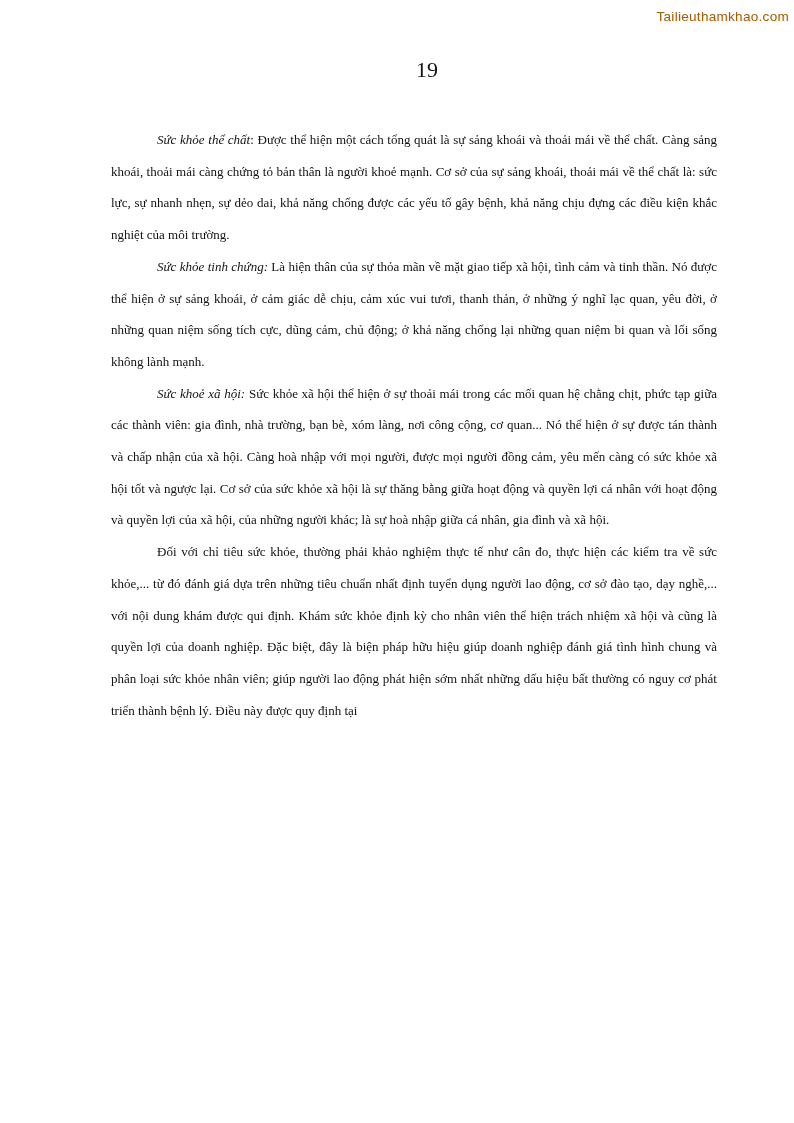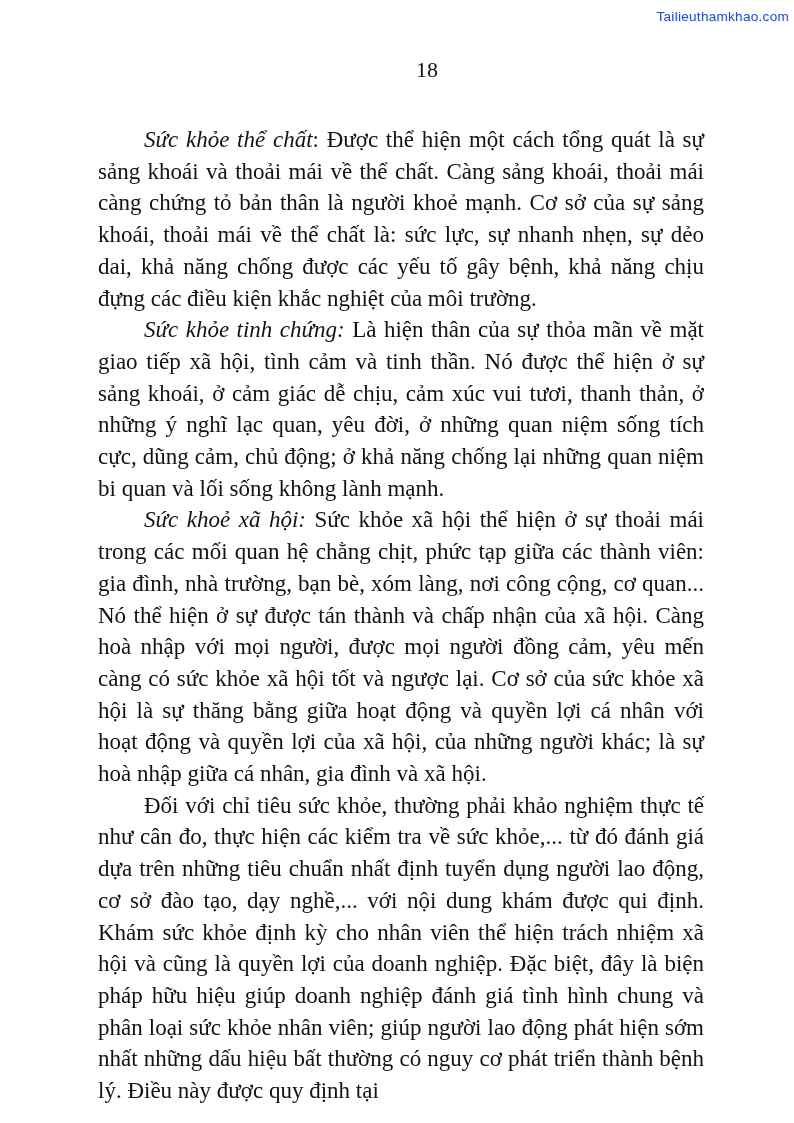--- a/index.html
+++ b/index.html
@@ -16,59 +16,59 @@
     font-family: "Liberation Serif", "DejaVu Serif", serif;
     color: #121212;
   }
   .watermark {
     position: absolute;
     top: 9px;
     right: 5px;
     font-family: "Liberation Sans", "DejaVu Sans", sans-serif;
     font-size: 13.5px;
     letter-spacing: 0.3px;
-    color: #1d4ed8;
+    color: #a16207;
     text-shadow: 1px 1px 0 #ededed;
   }
   .page-number {
     position: absolute;
     top: 57px;
     left: 0;
     right: 0;
     text-align: center;
     text-indent: 60px;
     font-size: 22px;
     color: #121212;
   }
   .content {
     position: absolute;
-    left: 98px;
+    left: 111px;
     top: 124px;
     width: 606px;
-    font-size: 23px;
+    font-size: 13px;
     line-height: 31.7px;
     text-align: justify;
   }
   .content p {
     margin: 0;
     padding: 0;
     text-indent: 46px;
   }
   .lead {
     font-style: italic;
   }
 </style>
 </head>
 <body>
 
 <div class="page">
 
   <div class="watermark">Tailieuthamkhao.com</div>
 
-  <div class="page-number">18</div>
+  <div class="page-number">19</div>
 
   <div class="content">
 
     <p>
       <span class="lead">Sức khỏe thể chất</span><span>: Được thể hiện một cách tổng quát là sự sảng khoái và thoải mái về thể chất. Càng sảng khoái, thoải mái càng chứng tỏ bản thân là người khoẻ mạnh. Cơ sở của sự sảng khoái, thoải mái về thể chất là: sức lực, sự nhanh nhẹn, sự dẻo dai, khả năng chống được các yếu tố gây bệnh, khả năng chịu đựng các điều kiện khắc nghiệt của môi trường.</span>
     </p>
 
     <p>
       <span class="lead">Sức khỏe tinh chứng:</span><span> Là hiện thân của sự thỏa mãn về mặt giao tiếp xã hội, tình cảm và tinh thần. Nó được thể hiện ở sự sảng khoái, ở cảm giác dễ chịu, cảm xúc vui tươi, thanh thản, ở những ý nghĩ lạc quan, yêu đời, ở những quan niệm sống tích cực, dũng cảm, chủ động; ở khả năng chống lại những quan niệm bi quan và lối sống không lành mạnh.</span>
     </p>

